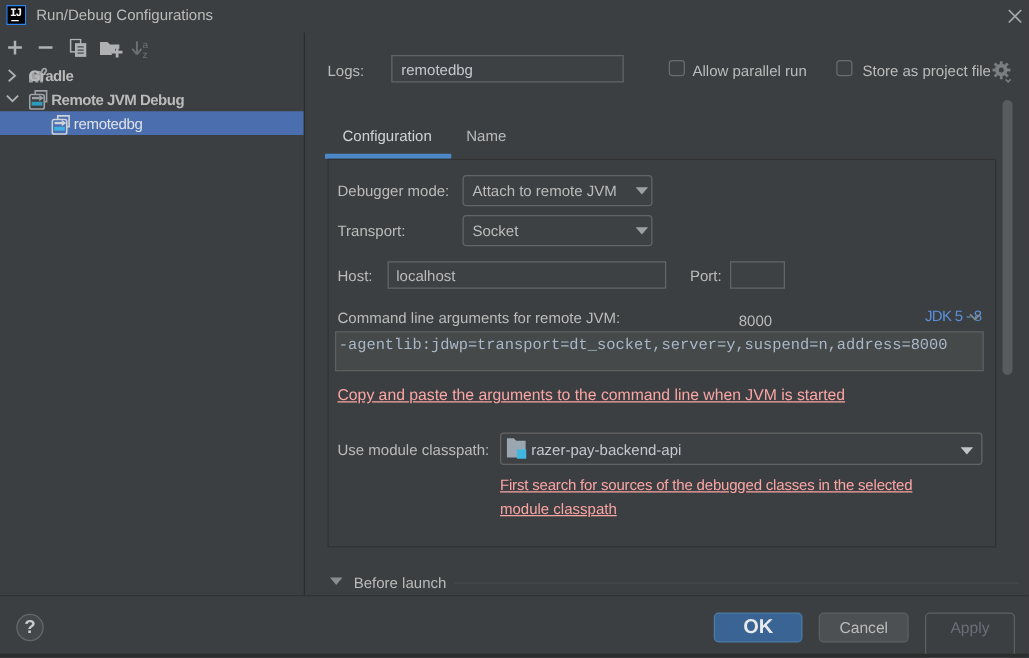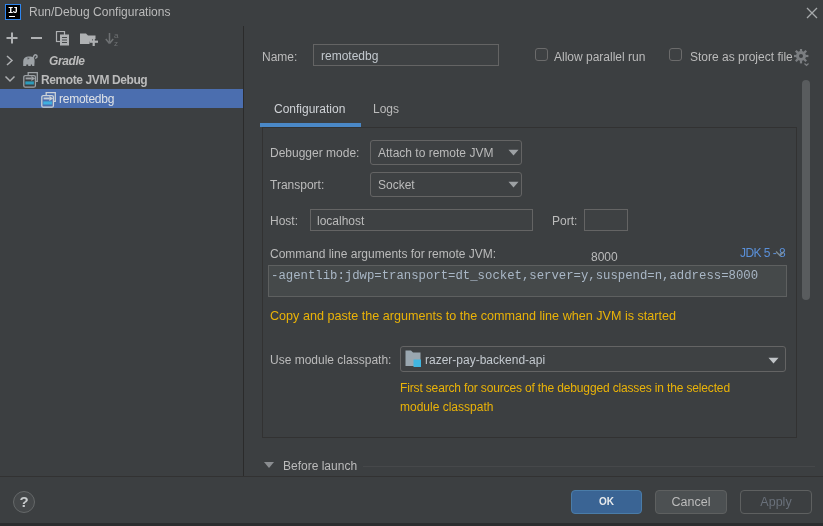--- a/index.html
+++ b/index.html
@@ -1,21 +1,21 @@
 <!DOCTYPE html>
 <html><head>
 <meta charset="utf-8">
 <style>
   html,body{margin:0;padding:0;}
   body{width:823px;height:526px;overflow:hidden;background:#3c3f41;
        font-family:"Liberation Sans", sans-serif;}
   .abs{position:absolute;}
   #stage{position:relative;width:823px;height:526px;background:#3c3f41;overflow:hidden;}
   .lbl{position:absolute;color:#bbbbbb;font-size:12px;line-height:14px;white-space:nowrap;}
-  .dim{color:#eab308;}
+  .dim{color:#fca5a5;text-decoration:underline;}
   .field{position:absolute;background:#3e4143;border:1px solid #646464;box-sizing:border-box;}
   .combo{position:absolute;background:#3e4143;border:1px solid #646464;box-sizing:border-box;border-radius:3px;}
   .cbx{position:absolute;width:13px;height:13px;border:1px solid #6b6b6b;border-radius:3px;box-sizing:border-box;background:#3e4143;}
 </style>
 </head>
 <body>
 <div id="stage">
 
   <div class="abs" id="applogo" style="left:5px;top:4px;width:16px;height:16px;background:#000;border:1.5px solid #2e86f0;box-sizing:border-box;">
      <div class="abs" style="left:2px;top:0.5px;color:#fff;font-size:9px;font-weight:bold;font-family:'Liberation Mono',monospace;letter-spacing:-1px;">IJ</div>
@@ -47,21 +47,21 @@
   </svg>
 
   <svg class="abs" style="left:5px;top:55px;" width="10" height="11">
     <path d="M2 1 L7 5.5 L2 10" stroke="#aeb0b2" stroke-width="1.5" fill="none"></path>
   </svg>
   <svg class="abs" style="left:21px;top:53px;" width="18" height="15" viewBox="0 0 18 15">
     <path d="M2.2 13 L2.2 8.5 C2.2 5.5 4 3.8 7 3.6 C9.3 3.4 11.6 3.8 12.5 4.6 C13.4 5.6 13.7 7.2 13.6 8.6 L13.3 13 L11.2 13 L11 11.4 L9.9 11.4 L9.7 13 L7.3 13 L7.1 11.4 L5.4 11.4 L5.2 13 Z" fill="#9da2a6"></path>
     <path d="M12.3 4.8 C12.6 3 13.6 1.6 14.9 1.9 C16.2 2.2 16.3 3.8 15.6 4.5 C15.2 4.9 14.6 5 14.2 4.8" stroke="#9da2a6" stroke-width="1.5" fill="none"></path>
     <path d="M6.3 4.4 L8.9 5.1 L6.8 6.8 Z" fill="#3c3f41" opacity="0.7"></path>
   </svg>
-  <div class="lbl" style="left:49px;top:54px;font-weight:bold;letter-spacing:-0.4px;font-style:italic;">Gradle</div>
+  <div class="lbl" style="left:23px;top:54px;font-weight:bold;letter-spacing:-0.4px;">Gradle</div>
 
   <svg class="abs" style="left:4px;top:75px;" width="12" height="9">
     <path d="M1.5 1.5 L6 6 L10.5 1.5" stroke="#aeb0b2" stroke-width="1.5" fill="none"></path>
   </svg>
   <svg class="abs" style="left:22.5px;top:72px;" width="16" height="16" viewBox="0 0 16 16">
     <path d="M5.2 3.4 L5.2 0.7 L14.3 0.7 L14.3 9.4 L12.6 9.4" fill="none" stroke="#9da2a6" stroke-width="1.3"></path>
     <rect x="0.8" y="3.6" width="11.6" height="11.6" rx="1.5" fill="none" stroke="#9da2a6" stroke-width="1.3"></rect>
     <rect x="2.6" y="5.5" width="6" height="1.9" fill="#9da2a6"></rect>
     <path d="M8.4 3.9 L12.1 6.45 L8.4 9 Z" fill="#9da2a6"></path>
     <rect x="2.3" y="9.4" width="8.6" height="3.1" fill="#2d9cbc"></rect>
@@ -74,21 +74,21 @@
     <rect x="0.8" y="3.6" width="11.6" height="11.6" rx="1.5" fill="none" stroke="#ccd2d7" stroke-width="1.3"></rect>
     <rect x="2.6" y="5.5" width="6" height="1.9" fill="#ccd2d7"></rect>
     <path d="M8.4 3.9 L12.1 6.45 L8.4 9 Z" fill="#ccd2d7"></path>
     <rect x="2.3" y="9.4" width="8.6" height="3.1" fill="#3fb0e0"></rect>
   </svg>
   <div class="lbl" style="left:59px;top:92px;color:#dfe2e6;letter-spacing:-0.25px;">remotedbg</div>
 
 
   <div class="abs" style="left:243px;top:26px;width:1px;height:450px;background:#2b2b2b;"></div>
 
-  <div class="lbl" style="left:262px;top:50px;">Name:</div>
+  <div class="lbl" style="left:262px;top:50px;">Logs:</div>
   <div class="field" style="left:313px;top:44px;width:186px;height:22px;"></div>
   <div class="lbl" style="left:321px;top:49px;color:#c3c9cf;">remotedbg</div>
 
   <div class="cbx" style="left:535px;top:48px;"></div>
   <div class="lbl" style="left:554px;top:50px;">Allow parallel run</div>
   <div class="cbx" style="left:669px;top:48px;"></div>
   <div class="lbl" style="left:690px;top:50px;">Store as project file</div>
 
   <svg class="abs" style="left:794px;top:49px;" width="17" height="18">
     <g fill="#7b7e81">
@@ -104,21 +104,21 @@
         <rect x="5.9" y="11.4" width="2.2" height="3"></rect>
         <rect x="-0.4" y="5.9" width="3" height="2.2"></rect>
         <rect x="11.4" y="5.9" width="3" height="2.2"></rect>
       </g>
     </g>
     <circle cx="7" cy="7" r="2" fill="#3c3f41"></circle>
     <path d="M10.5 14.5 L12.5 16.5 L14.5 14.5" stroke="#7b7e81" stroke-width="1.2" fill="none"></path>
   </svg>
 
   <div class="lbl" style="left:274px;top:102px;color:#cfd2d6;">Configuration</div>
-  <div class="lbl" style="left:373px;top:102px;">Logs</div>
+  <div class="lbl" style="left:373px;top:102px;">Name</div>
   <div class="abs" style="left:260px;top:123px;width:101px;height:4px;background:#4a88c7;"></div>
 
   <div class="abs" style="left:262px;top:127px;width:535px;height:311px;border:1px solid #323232;box-sizing:border-box;"></div>
 
   <div class="lbl" style="left:270px;top:146px;">Debugger mode:</div>
   <div class="combo" style="left:370px;top:140px;width:152px;height:25px;"></div>
   <div class="lbl" style="left:378px;top:146px;">Attach to remote JVM</div>
   <svg class="abs" style="left:508px;top:149px;" width="11" height="7">
       <path d="M0.5 0.8 L10.5 0.8 L5.5 6.5 Z" fill="#9da1a4"></path>
     </svg>
@@ -165,20 +165,20 @@
     </svg>
   <div class="lbl" style="left:283px;top:459px;">Before launch</div>
   <div class="abs" style="left:363px;top:466px;width:452px;height:1px;background:#46484a;"></div>
 
   <div class="abs" style="left:802px;top:80px;width:8px;height:220px;background:#595c5e;border-radius:4px;"></div>
 
   <div class="abs" style="left:0;top:476px;width:823px;height:1px;background:#323232;"></div>
   <div class="abs" style="left:13px;top:491px;width:22px;height:22px;border:1px solid #656869;border-radius:50%;box-sizing:border-box;background:#45484a;text-align:center;"><span style="color:#c8cbcd;font-size:15px;font-weight:bold;line-height:20px;font-family:'Liberation Sans';">?</span></div>
 
   <div class="abs" style="left:571px;top:490px;width:71px;height:24px;background:#3a6494;border:1px solid #4a7ca8;border-radius:4px;box-sizing:border-box;text-align:center;">
-    <span style="color:#e8eaec;font-size:10px;font-weight:bold;line-height:22px;">OK</span></div>
+    <span style="color:#e8eaec;font-size:16px;font-weight:bold;line-height:22px;">OK</span></div>
   <div class="abs" style="left:655px;top:490px;width:72px;height:24px;background:#4c5052;border:1px solid #5e6060;border-radius:4px;box-sizing:border-box;text-align:center;">
     <span style="color:#bbbbbb;font-size:12.5px;line-height:22px;">Cancel</span></div>
-  <div class="abs" style="left:740px;top:490px;width:72px;height:24px;background:none;border:1px solid #5e6060;border-radius:4px;box-sizing:border-box;text-align:center;">
+  <div class="abs" style="left:740px;top:490px;width:72px;height:36px;background:none;border:1px solid #5e6060;border-radius:4px;box-sizing:border-box;text-align:center;">
     <span style="color:#69707a;font-size:12.5px;line-height:22px;">Apply</span></div>
 
   <div class="abs" style="left:0;top:523px;width:823px;height:3px;background:#2b2d2e;"></div>
 </div>
 
 </body></html>

